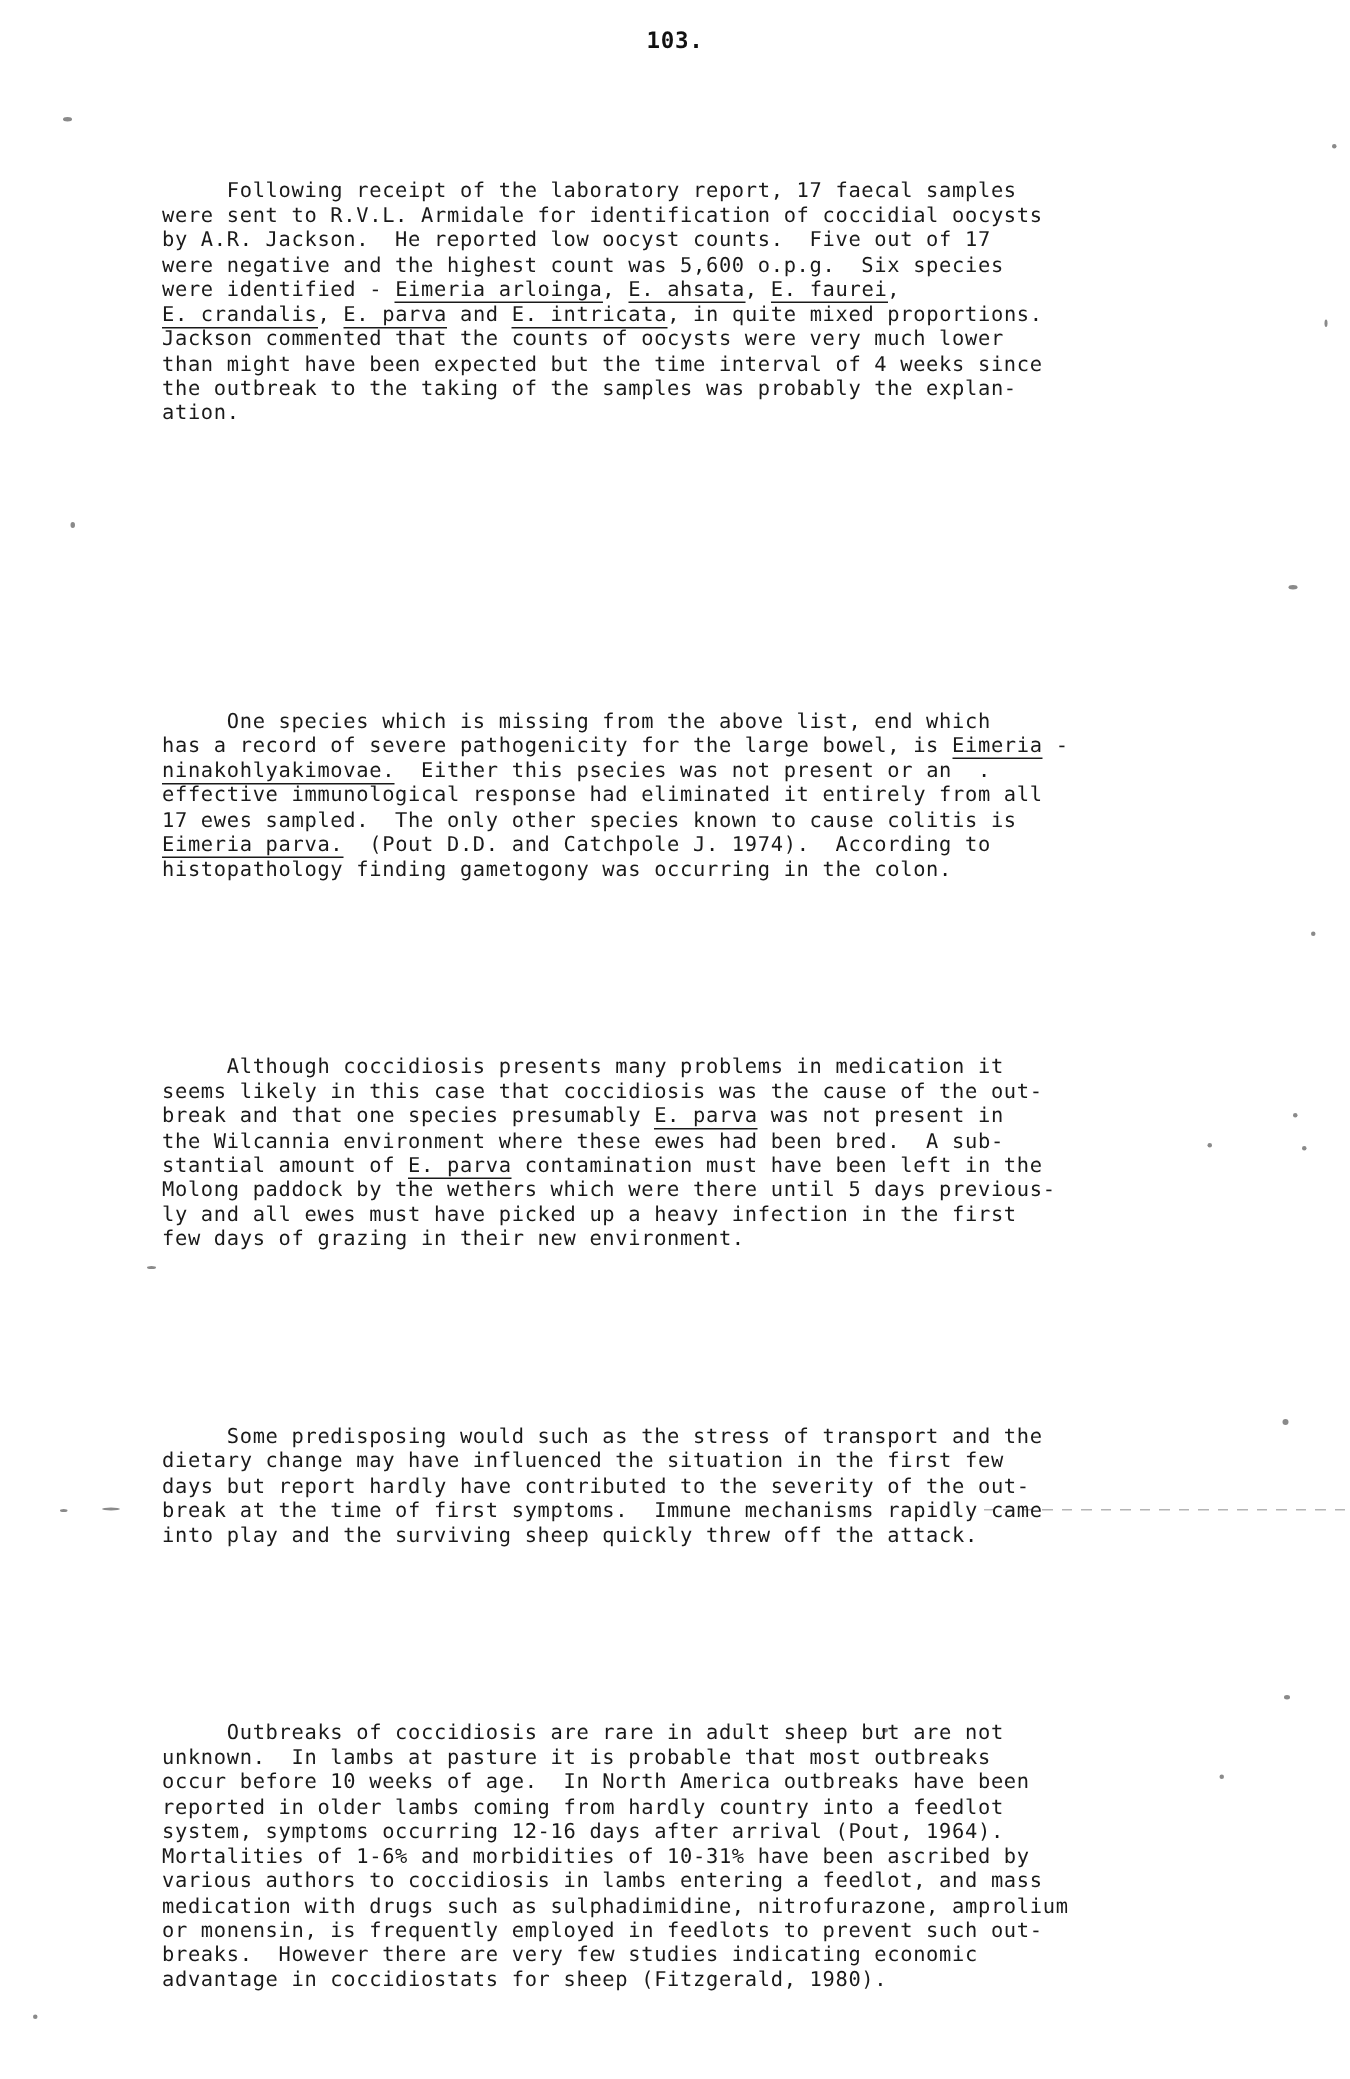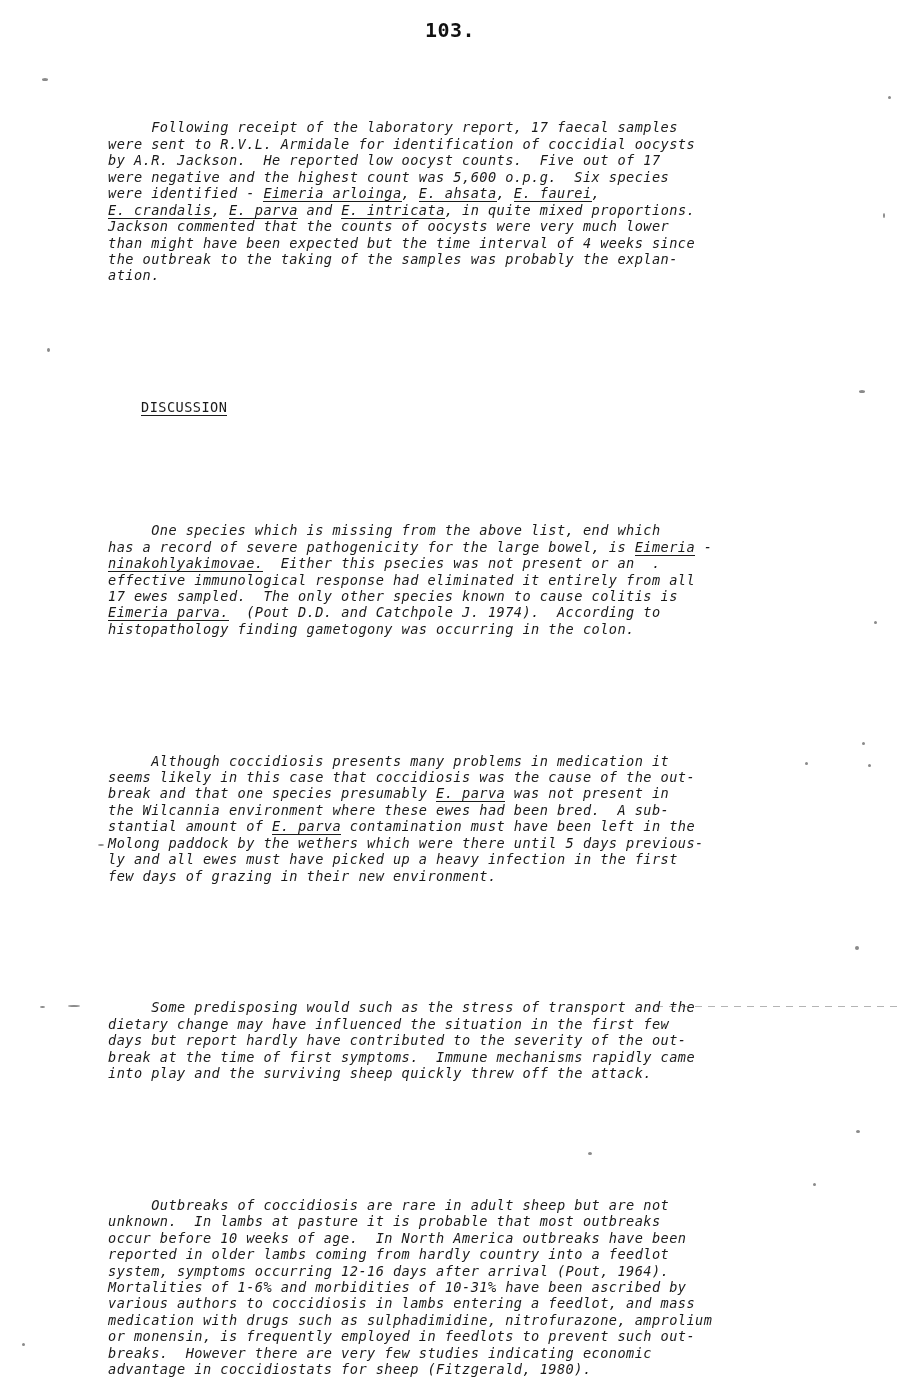--- a/index.html
+++ b/index.html
@@ -35,40 +35,39 @@
     );
     opacity: .75;
     pointer-events: none;
   }
   .page-number {
     position: absolute;
     top: 18px;
     left: 0;
     width: 900px;
     text-align: center;
-    font-size: 20px;
+    font-size: 15px;
     font-weight: bold;
     letter-spacing: .5px;
     color: #111;
   }
   #body-text {
     position: absolute;
     left: 108px;
     top: 70px;
     width: 740px;
     font-size: 13.6px;
     line-height: 16.45px;
     color: #1a1a1a;
     letter-spacing: .45px;
     white-space: pre;
   }
   .para {
     margin: 0;
     white-space: pre;
-    font-style: italic;
   }
   .gap {
     height: 16.45px;
   }
   .gap-sm {
     height: 8px;
   }
   .heading {
     margin: 0;
     white-space: pre;
@@ -123,21 +122,20 @@
 <span>were negative and the highest count was 5,600 o.p.g.  Six species</span>
 <span>were identified - <span class="u">Eimeria arloinga</span>, <span class="u">E. ahsata</span>, <span class="u">E. faurei</span>,</span>
 <span><span class="u">E. crandalis</span>, <span class="u">E. parva</span> and <span class="u">E. intricata</span>, in quite mixed proportions.</span>
 <span>Jackson commented that the counts of oocysts were very much lower</span>
 <span>than might have been expected but the time interval of 4 weeks since</span>
 <span>the outbreak to the taking of the samples was probably the explan-</span>
 <span>ation.</span></div>
 
     <div class="gap"></div>
 
-    <div class="heading"><span class="u">DISCUSSION</span></div>
 
     <div class="gap-sm"></div>
 
     <div class="para"><span>     One species which is missing from the above list, end which</span>
 <span>has a record of severe pathogenicity for the large bowel, is <span class="u">Eimeria</span> -</span>
 <span><span class="u">ninakohlyakimovae.</span>  Either this psecies was not present or an  .</span>
 <span>effective immunological response had eliminated it entirely from all</span>
 <span>17 ewes sampled.  The only other species known to cause colitis is</span>
 <span><span class="u">Eimeria parva.</span>  (Pout D.D. and Catchpole J. 1974).  According to</span>
 <span>histopathology finding gametogony was occurring in the colon.</span></div>

